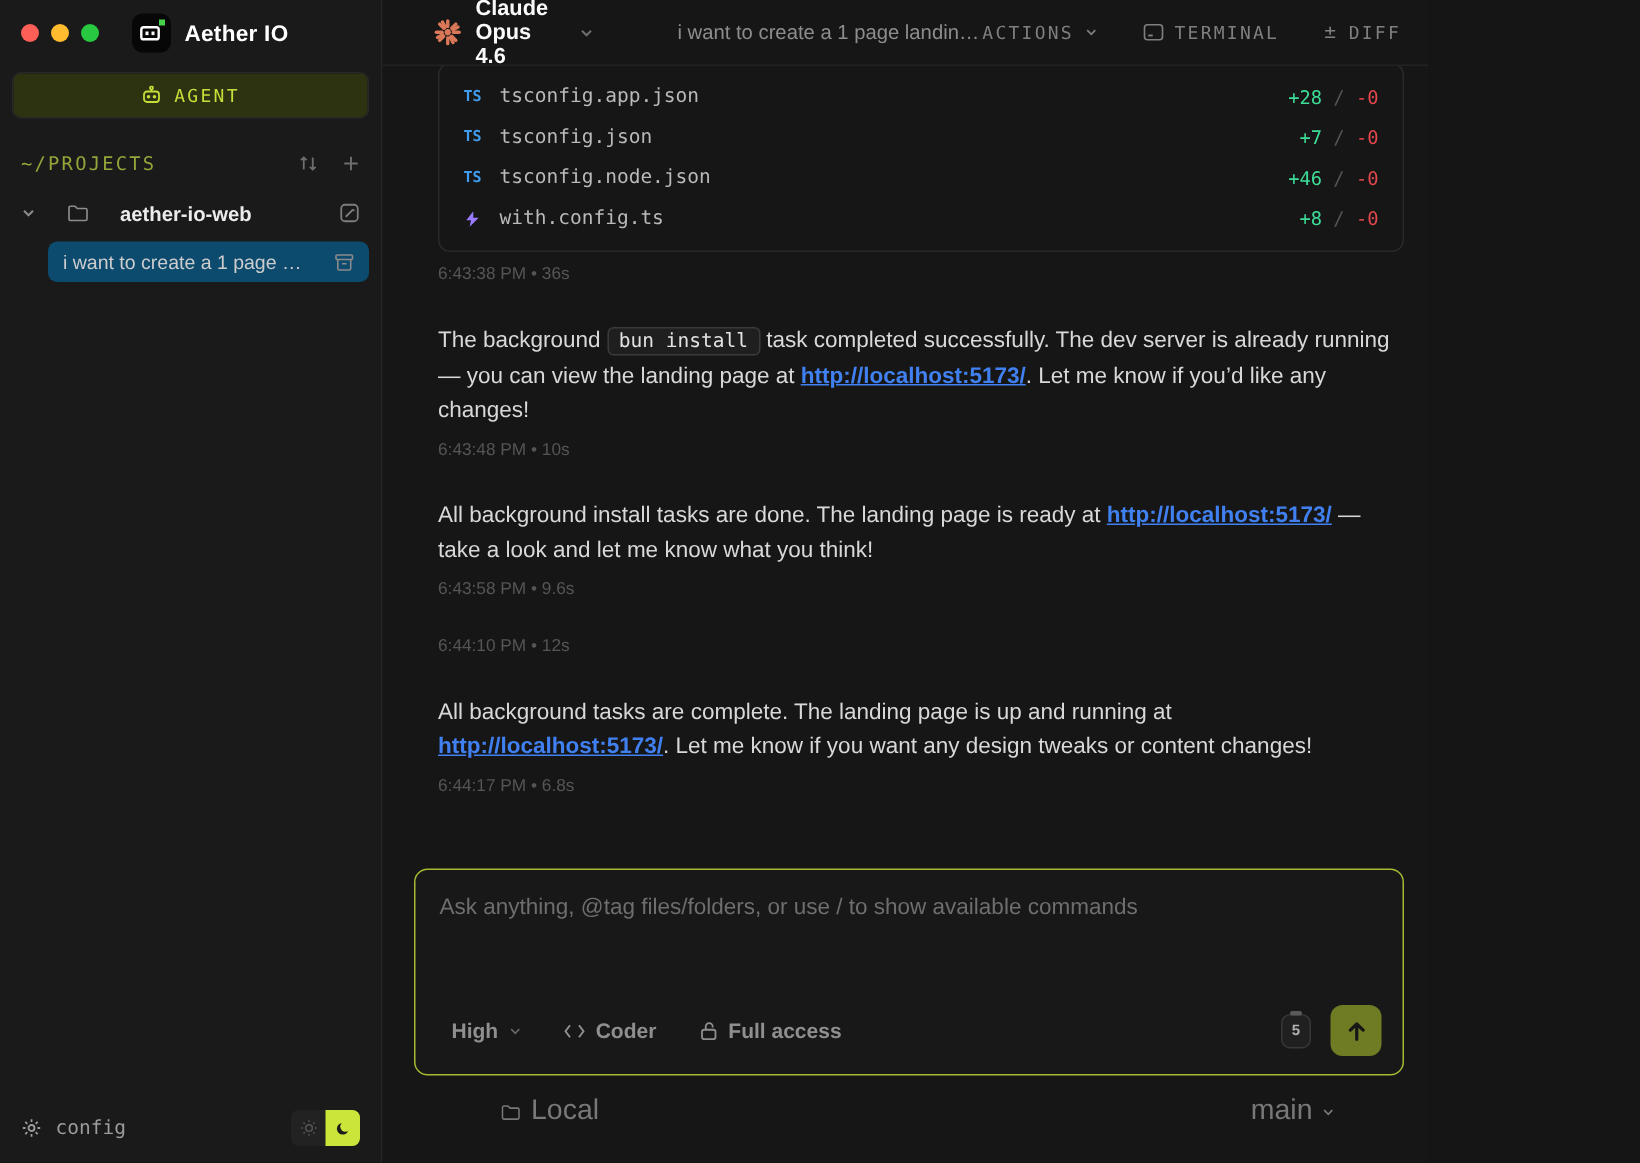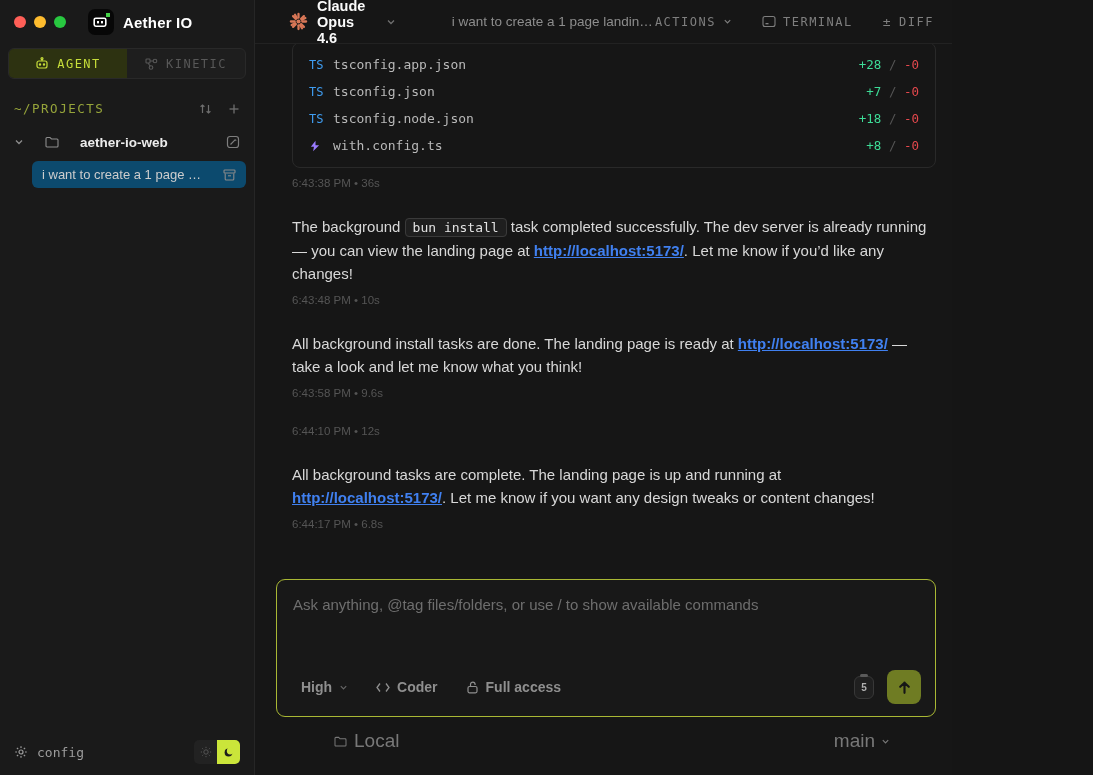--- a/index.html
+++ b/index.html
@@ -65,21 +65,21 @@
   .topbar-actions { margin-left:auto; display:flex; align-items:center; gap:30px;
                     font-family:"DejaVu Sans Mono", monospace; font-size:12px;
                     letter-spacing:1.5px; color:#7f7f7f; }
   .tb-item { display:flex; align-items:center; gap:7px; cursor:default; }
   .pm { font-size:13px; }
 
   .chat { height:535px; overflow:hidden; padding:0 16px 0 37px; }
   .file-box { margin-top:-2px; border:1px solid #292929; border-radius:8px; padding:8px 0; }
   .file-row { height:27px; display:flex; align-items:center; padding:0 16px;
               font-family:"DejaVu Sans Mono", monospace; font-size:13px; color:#b5b5b5; }
-  .ts-badge { width:24px; color:#3f9cf0; font-weight:400; font-size:12px; }
+  .ts-badge { width:24px; color:#3f9cf0; font-weight:700; font-size:10px; }
   .vite-badge { width:24px; display:flex; align-items:center; }
   .file-name { color:#b9b9b9; }
   .diff { margin-left:auto; font-size:12.5px; }
   .diff .add { color:#3ddc97; } .diff .slash { color:#555555; } .diff .del { color:#e5484d; }
   .block-ts, .msg-ts { color:#555555; font-size:11.5px; }
   .block-ts { margin-top:9px; }
   .message { margin-top:26px; }
   .msg-text { font-size:15px; line-height:23px; color:#d8d8d8; max-width:760px; }
   .msg-text code { background:#1f1f1f; border:1px solid #3a3a3a; border-radius:4px;
                    padding:1px 7px; font-family:"DejaVu Sans Mono", monospace; font-size:13px;
@@ -140,32 +140,20 @@
         <span>
           <svg width="14" height="13" viewBox="0 0 14 13" fill="none" stroke="currentColor" stroke-width="1.2">
             <circle cx="7" cy="1.6" r="1"></circle>
               <line x1="7" y1="2.6" x2="7" y2="4"></line>
             <rect x="2" y="4" width="10" height="7" rx="2"></rect>
             <circle cx="5" cy="7.5" r="0.6" fill="currentColor"></circle>
               <circle cx="9" cy="7.5" r="0.6" fill="currentColor"></circle>
           </svg>
         </span>
         <span>AGENT</span>
-      </div>
-      <div class="tab">
-        <span>
-          <svg width="13" height="12" viewBox="0 0 13 12" fill="none" stroke="currentColor" stroke-width="1.1">
-            <rect x="1" y="1" width="4" height="4" rx="0.8"></rect>
-            <circle cx="10" cy="3" r="1.8"></circle>
-              <circle cx="6" cy="9.5" r="1.8"></circle>
-            <line x1="5" y1="3" x2="8.2" y2="3"></line>
-              <line x1="3" y1="5" x2="5.3" y2="8.3"></line>
-          </svg>
-        </span>
-        <span>KINETIC</span>
       </div>
     </div>
 
     <div class="projects-header">
       <span>~/PROJECTS</span>
       <span class="ph-icons">
         <span>
           <svg width="13" height="12" viewBox="0 0 13 12" fill="none" stroke="currentColor" stroke-width="1.2">
             <path d="M3.5 10 V2 M1.6 3.8 L3.5 2 L5.4 3.8"></path>
             <path d="M9.5 2 V10 M7.6 8.2 L9.5 10 L11.4 8.2"></path>
@@ -304,21 +292,21 @@
             <span class="diff"><span class="add">+28</span><span class="slash"> / </span><span class="del">-0</span></span>
           </div>
           <div class="file-row">
             <span class="ts-badge">TS</span>
             <span class="file-name">tsconfig.json</span>
             <span class="diff"><span class="add">+7</span><span class="slash"> / </span><span class="del">-0</span></span>
           </div>
           <div class="file-row">
             <span class="ts-badge">TS</span>
             <span class="file-name">tsconfig.node.json</span>
-            <span class="diff"><span class="add">+18</span><span class="slash"> / </span><span class="del">-0</span></span>
+            <span class="diff"><span class="add">+46</span><span class="slash"> / </span><span class="del">-0</span></span>
           </div>
           <div class="file-row">
             <span class="vite-badge">
               <svg width="12" height="12" viewBox="0 0 14 14">
                 <path d="M7.6 1 L2.2 8 h3.6 l-1 5 L11.8 6 H7.6 z" fill="#9a7bff"></path>
               </svg>
             </span>
             <span class="file-name">with.config.ts</span>
             <span class="diff"><span class="add">+8</span><span class="slash"> / </span><span class="del">-0</span></span>
           </div>

